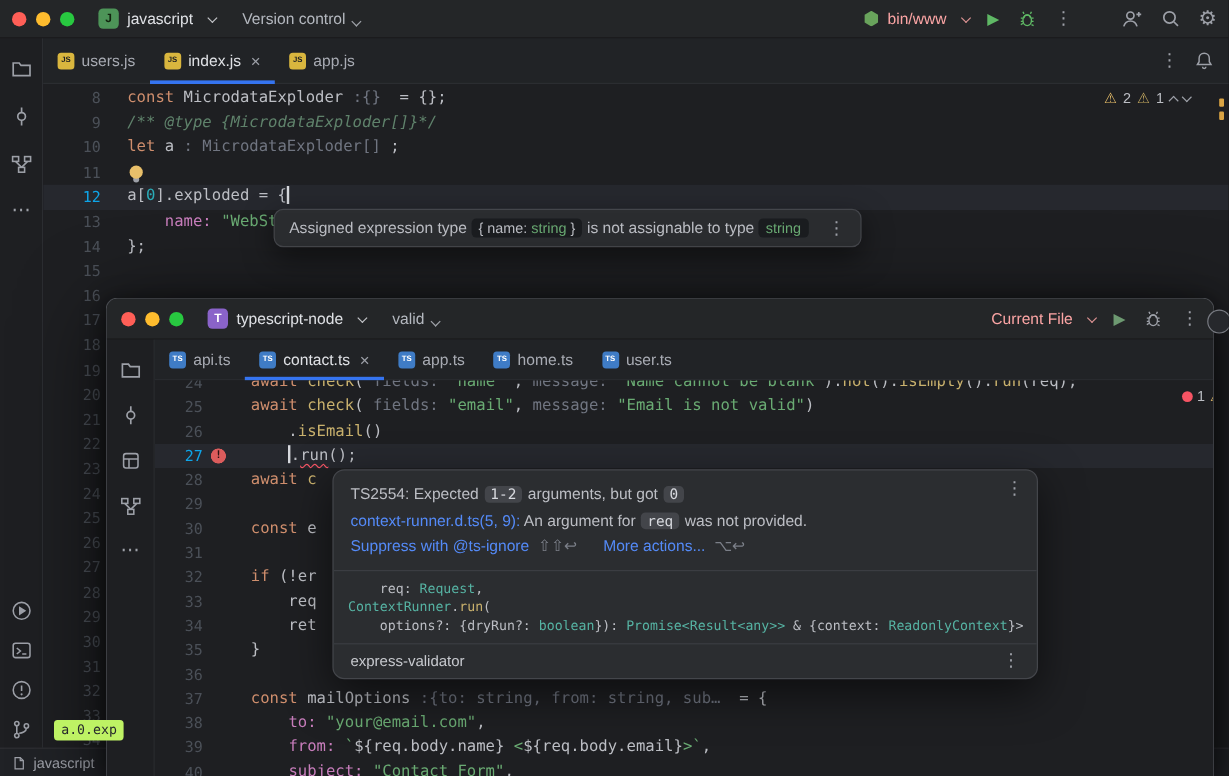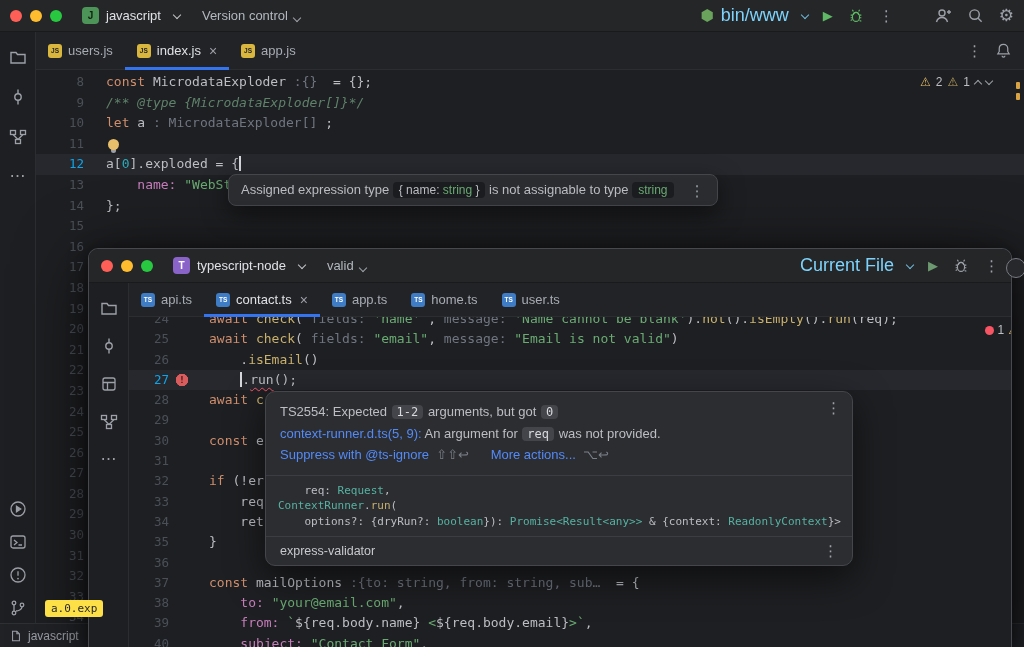--- a/index.html
+++ b/index.html
@@ -15,21 +15,21 @@
   .appicon{width:17px;height:17px;border-radius:4px;text-align:center;font-weight:700;font-size:10px;line-height:17px;flex:none}
   .appicon.j{background:#4d9458;color:#12240f}
   .appicon.t{background:#8a63c9;color:#fff}
   .menu-item{color:#b4b8bf;font-size:13px;display:flex;align-items:flex-end;margin-left:22px}
   .chev{width:6px;height:6px;border-right:1.4px solid currentColor;border-bottom:1.4px solid currentColor;transform:rotate(45deg);display:inline-block;margin-left:6px;margin-bottom:2px;opacity:.85}
   .arrow{width:6px;height:6px;border-right:1.5px solid #9da0a8;border-bottom:1.5px solid #9da0a8;display:inline-block}
   .arrow.up{transform:rotate(-135deg);margin-top:3px}
   .arrow.down{transform:rotate(45deg);margin-bottom:3px}
   .tb-right{margin-left:auto;display:flex;align-items:center;gap:15px;color:#9da0a8}
   .hexagon{width:13px;height:13px;background:#69a35c;clip-path:polygon(50% 0,93% 25%,93% 75%,50% 100%,7% 75%,7% 25%);display:inline-block}
-  .runcfg{display:flex;align-items:center;gap:7px;font-size:18px;color:#7dd3fc}
+  .runcfg{display:flex;align-items:center;gap:7px;font-size:13px;color:#fca5a5}
   .play-glyph{color:#5fb865;font-size:13px}
   .play-glyph.dim{color:#6d9971}
   .kebab{color:#9da0a8;font-size:15px;line-height:1}
   .sep-gap{width:10px}
   .gear-glyph{font-size:17px;color:#9da0a8;line-height:1}
   svg.ic{display:block}
 
   
   .tabbar{height:38px;display:flex;align-items:stretch;border-bottom:1px solid #2b2d31;background:#212326}
   .tabs{display:flex}
@@ -82,40 +82,40 @@
 
   
   .inspect{position:absolute;top:5px;right:32px;display:flex;align-items:center;gap:5px;font-family:"Liberation Sans",sans-serif;font-size:12px;color:#bcbec4;z-index:5}
   .w-ic{color:#e8bf6a;font-size:12px}
   .w-ic.weak{color:#c2a75f}
   .stripe-mark{position:absolute;right:4px;width:4px;height:7px;background:#d9a343;border-radius:1px;z-index:5}
   .tooltipbox{position:absolute;left:192px;top:104px;display:flex;align-items:center;gap:16px;background:#2b2d30;border:1px solid #44464b;border-radius:8px;padding:5px 12px;font-family:"Liberation Sans",sans-serif;font-size:13px;box-shadow:0 8px 24px rgba(0,0,0,.5);z-index:6;white-space:nowrap}
   .tooltipbox .cl{height:auto;line-height:19px}
   .tooltipbox .ct{padding:0}
 
-  .crumb{position:absolute;left:45px;top:600px;background:#fde047;color:#26282c;font-family:"DejaVu Sans Mono",monospace;font-size:11px;padding:2px 6px;border-radius:3px;z-index:12}
+  .crumb{position:absolute;left:45px;top:600px;background:#bef264;color:#26282c;font-family:"DejaVu Sans Mono",monospace;font-size:11px;padding:2px 6px;border-radius:3px;z-index:12}
   .statusbar{position:absolute;left:0;right:0;bottom:0;height:24px;background:#202226;border-top:1px solid #2e3034;display:flex;align-items:center;gap:6px;padding:0 10px;font-size:12px;color:#9da0a8;z-index:2}
 
   
   .window-fg{position:absolute;left:88px;top:248px;width:924px;height:400px;background:#1e1f22;border:1px solid #47494e;border-bottom:none;border-radius:10px 10px 0 0;box-shadow:0 14px 70px rgba(0,0,0,.65),0 2px 18px rgba(0,0,0,.5);z-index:10;display:flex;flex-direction:column;overflow:hidden}
   .fg-titlebar{height:34px;flex:none;display:flex;align-items:center;padding:0 12px;background:#242628;border-bottom:1px solid #191a1c}
   .fg-main{flex:1;display:flex;min-height:0}
   .fg-rail{width:40px;border-right:1px solid #2b2d31;display:flex;flex-direction:column;align-items:center;padding-top:16px;flex:none}
   .fg-rail .ri{margin-bottom:20px}
   .fg-tabbar{height:34px}
   .fg-editor .cl{height:20.3px;line-height:20.3px}
   .fg-editor .code{margin-top:-8px;padding-top:0}
   .fg-editor .ln{width:40px}
   .fg-editor .gic{width:26px}
   .fg-editor .ct{padding-left:14px}
   .fg-inspect{position:absolute;top:6px;right:-8px;display:flex;align-items:center;gap:4px;font-family:"Liberation Sans",sans-serif;font-size:12px;color:#bcbec4;z-index:5}
   .err-dot{width:9px;height:9px;border-radius:50%;background:#f75464;display:inline-block}
 
   
-  .popup{position:absolute;left:136px;top:74px;width:588px;background:#2b2d30;border:1px solid #44464b;border-radius:10px;box-shadow:0 12px 36px rgba(0,0,0,.55);z-index:30;overflow:hidden}
+  .popup{position:absolute;left:148px;top:74px;width:588px;background:#2b2d30;border:1px solid #44464b;border-radius:10px;box-shadow:0 12px 36px rgba(0,0,0,.55);z-index:30;overflow:hidden}
   .err-sec{padding:9px 14px;position:relative;font-family:"Liberation Sans",sans-serif;font-size:13px}
   .err-sec .cl{height:21.5px;line-height:21.5px}
   .popup .ct{padding:0}
   .psep{height:1px;background:#3b3d42}
   .doc-sec{padding:7px 12px;font-family:"DejaVu Sans Mono",monospace;font-size:11px}
   .doc-sec .cl{height:15.5px;line-height:15.5px}
   .popup-footer{display:flex;align-items:center;padding:6px 14px 7px;font-size:12.5px;color:#c7c9ce;font-family:"Liberation Sans",sans-serif}
   .kebab-abs{position:absolute;top:8px;right:11px}
 
   .edge-circle{position:absolute;left:1006px;top:258px;width:20px;height:20px;border-radius:50%;background:#26282c;border:1.5px solid #787b82;z-index:15}

